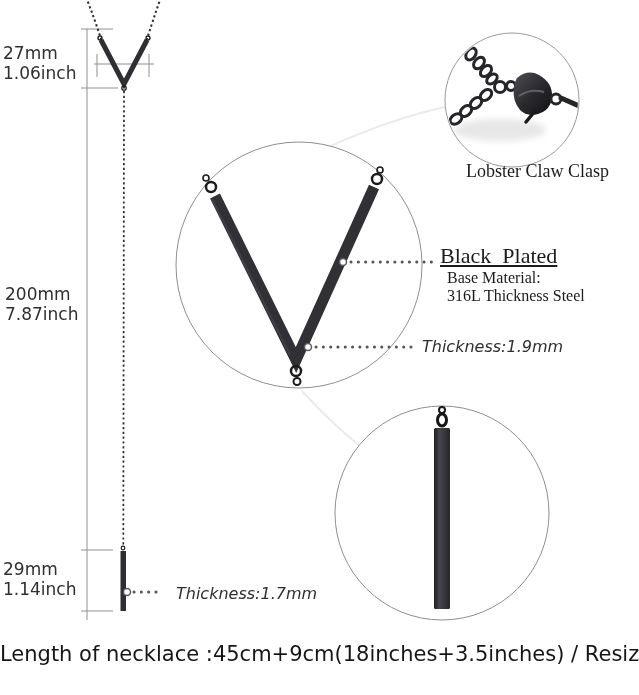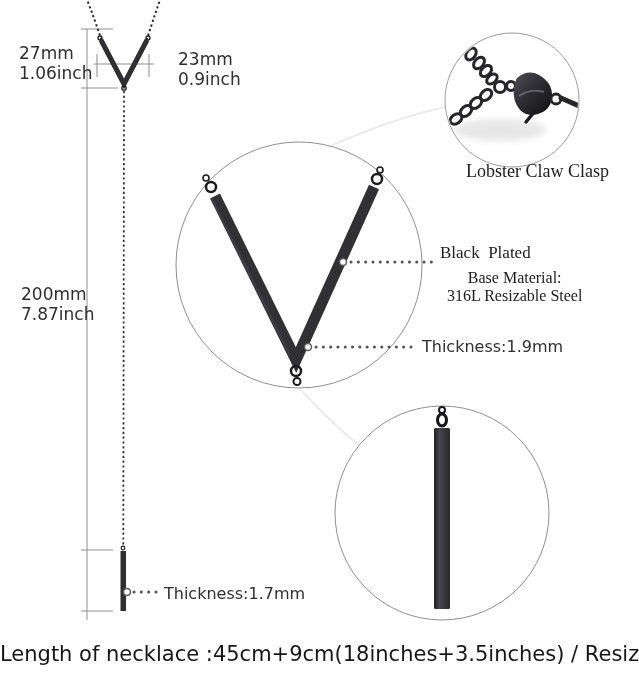--- a/index.html
+++ b/index.html
@@ -2,26 +2,26 @@
 <html><head>
 <meta charset="utf-8">
 <style>
   html,body{margin:0;padding:0;background:#fff;}
   .stage{
     position:relative;width:639px;height:695px;background:#ffffff;
     overflow:hidden;font-family:"DejaVu Sans",sans-serif;
   }
   .art{position:absolute;left:0;top:0;}
   .lbl{position:absolute;color:#2f2f2f;}
-  .dim{font-size:17px;line-height:20px;white-space:nowrap;margin-left:16px;}
+  .dim{font-size:17px;line-height:20px;white-space:nowrap;}
   .dim div{white-space:nowrap;}
-  .thick{font-size:16px;white-space:nowrap;}
-  .serif{font-family:"Liberation Serif",serif;color:#1b1b1b;text-align:center;}
+  .thick{font-size:16px;white-space:nowrap;font-style:italic;}
+  .serif{font-family:"Liberation Serif",serif;color:#1b1b1b;}
   .clasp-caption{font-size:18px;line-height:26px;}
-  .plating-title{font-size:17px;white-space:pre;}
+  .plating-title{font-size:22px;white-space:pre;text-decoration:underline;}
   .material{font-size:16px;line-height:18px;}
   .footer-line{position:absolute;left:0;width:639px;text-align:center;
     font-size:21px;color:#161616;font-family:"DejaVu Sans",sans-serif;white-space:nowrap;}
 </style>
 </head>
 <body>
 
 <div class="stage">
 
   <svg class="art" width="639" height="695" viewBox="0 0 639 695">
@@ -125,40 +125,40 @@
       <line x1="134" y1="592" x2="159" y2="592" stroke-dasharray="0.1 7.2"></line>
     </g>
     <circle cx="127" cy="592" r="3.5" fill="#ffffff" stroke="#5a5a5a" stroke-width="1.5"></circle>
   </svg>
 
   <div class="lbl dim" style="left:3px;top:43px">
     <div>27mm</div>
     <div>1.06inch</div>
   </div>
 
-  <div class="lbl dim" style="left:162px;top:49px">
-    <div>23mm</div>
-    <div>0.9inch</div>
-  </div>
 
   <div class="lbl dim" style="left:5px;top:284px">
     <div>200mm</div>
     <div>7.87inch</div>
   </div>
 
+  <div class="lbl dim" style="left:3px;top:559px">
+    <div>29mm</div>
+    <div>1.14inch</div>
+  </div>
 
-  <div class="lbl thick" style="left:164px;top:584px">Thickness:1.7mm</div>
+  <div class="lbl thick" style="left:176px;top:584px">Thickness:1.7mm</div>
 
   <div class="lbl thick" style="left:422px;top:337px">Thickness:1.9mm</div>
 
   <div class="lbl serif clasp-caption" style="left:466px;top:158px">
     <div>Lobster Claw Clasp</div>
   </div>
 
   <div class="lbl serif plating-title" style="left:440px;top:243px">Black  Plated</div>
   <div class="lbl serif material" style="left:447px;top:269px">
     <div>Base Material:</div>
-    <div>316L Resizable Steel</div>
+    <div>316L Thickness Steel</div>
   </div>
 
   <div class="footer-line" style="top:642px">Length of necklace :45cm+9cm(18inches+3.5inches) / Resizable</div>
 
 </div>
 
 </body></html>

